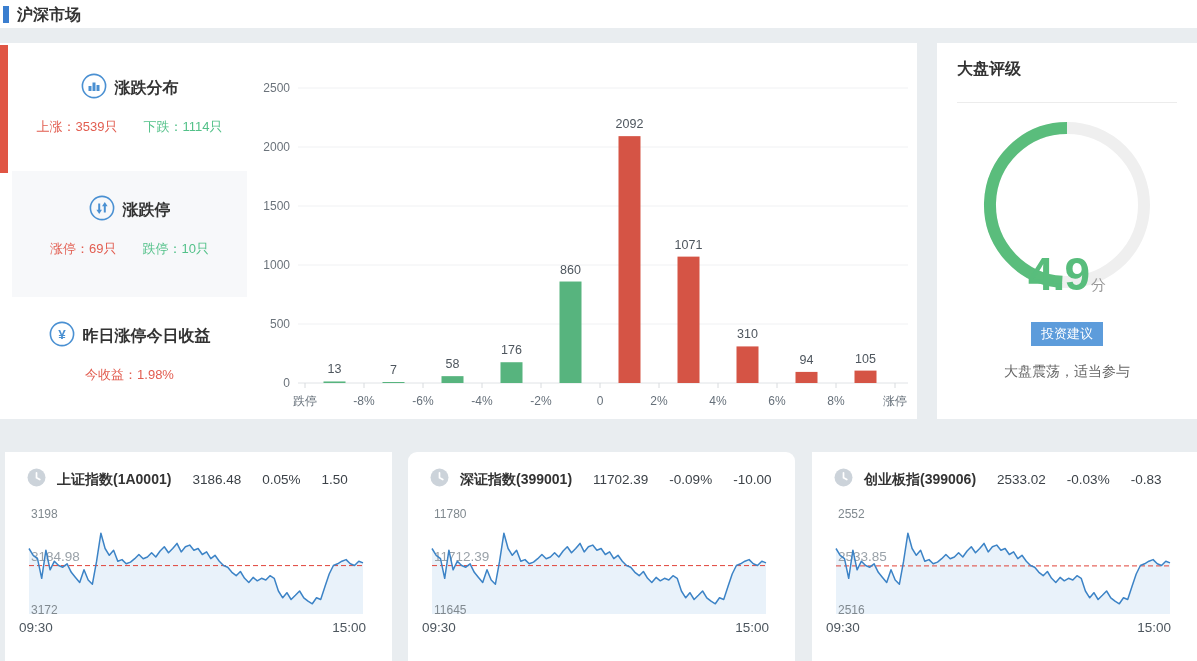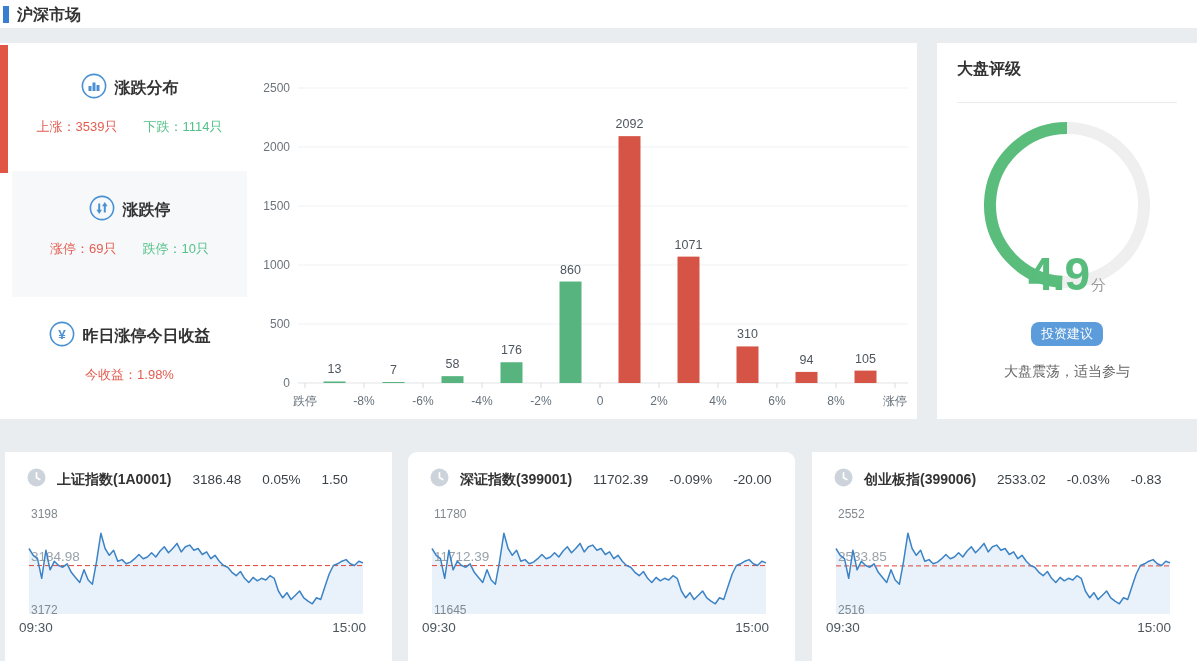--- a/index.html
+++ b/index.html
@@ -39,21 +39,21 @@
   
   .rating-panel { position:absolute; left:937px; top:43px; width:260px; height:376px; background:#fff; }
   .rating-title { margin:16px 20px 0 20px; font-size:16px; font-weight:bold; color:#333;
                   padding-bottom:22px; border-bottom:1px solid #ececec; }
   .gauge-wrap { position:absolute; left:40px; top:72px; width:180px; height:180px; }
   .gauge-text { position:absolute; left:0; top:132px; width:180px; text-align:center; }
   .gauge-score { font-size:46px; font-weight:bold; color:#58bd7c; letter-spacing:-1px; }
   .gauge-unit { font-size:15px; color:#999; margin-left:2px; }
   .advice-btn { position:absolute; left:50%; transform:translateX(-50%); top:279px;
                 background:#5d9cdb; color:#fff; font-size:13px; line-height:1;
-                padding:5px 10px 6px 10px; border:none; border-radius:8px; cursor:pointer; white-space:nowrap; }
+                padding:5px 10px 6px 10px; border:none; border-radius:0; cursor:pointer; white-space:nowrap; }
   .advice-text { position:absolute; left:0; top:320px; width:260px; text-align:center;
                  font-size:14px; color:#666; }
 
   
   .card { position:absolute; top:452px; height:237px; background:#fff; overflow:hidden; }
   .card-1 { left:5px;   width:387px; }
   .card-2 { left:408px; width:387px;border-radius:9px; }
   .card-3 { left:812px; width:385px; }
   .card-head { display:flex; align-items:center; padding:16px 0 0 22px; }
   .card-title { font-size:14px; font-weight:bold; color:#333; margin-left:11px; }
@@ -234,21 +234,21 @@
   <div class="card-head">
     <span>
       <svg width="19" height="19" viewBox="0 0 19 19">
         <circle cx="9.5" cy="9.5" r="9" fill="#ccd3da"></circle>
         <path d="M9.5 4.8 V9.7 L12.8 11.6" fill="none" stroke="#fff" stroke-width="1.7" stroke-linecap="round"></path>
       </svg>
     </span>
     <span class="card-title">深证指数(399001)</span>
     <span class="card-val">11702.39</span>
     <span class="card-val">-0.09%</span>
-    <span class="card-val">-20.00</span>
+    <span class="card-val">-10.00</span>
   </div>
   <svg class="mini-svg" width="387" height="140" viewBox="0 0 387 140">
       <path d="M24.0 50.5 L28.2 57.3 L32.5 60.7 L36.7 80.3 L40.9 52.2 L45.1 71.8 L49.4 63.2 L53.6 67.5 L57.8 69.2 L62.1 65.8 L66.3 74.3 L70.5 79.4 L74.7 84.5 L79.0 71.8 L83.2 82.0 L87.4 86.2 L91.6 63.2 L95.9 35.2 L100.1 50.5 L104.3 57.3 L108.6 52.2 L112.8 63.2 L117.0 61.6 L121.2 65.8 L125.5 64.1 L129.7 60.7 L133.9 56.5 L138.2 60.7 L142.4 59.0 L146.6 54.8 L150.8 59.0 L155.1 53.0 L159.3 48.8 L163.5 54.8 L167.7 50.5 L172.0 45.4 L176.2 53.9 L180.4 48.8 L184.7 47.1 L188.9 52.2 L193.1 50.5 L197.3 56.5 L201.6 53.9 L205.8 60.7 L210.0 57.3 L214.3 63.2 L218.5 67.5 L222.7 69.2 L226.9 74.3 L231.2 77.7 L235.4 73.5 L239.6 80.3 L243.8 84.5 L248.1 79.4 L252.3 82.8 L256.5 80.3 L260.8 82.0 L265.0 77.7 L269.2 80.3 L273.4 93.0 L277.7 99.8 L281.9 94.7 L286.1 101.5 L290.4 97.3 L294.6 93.0 L298.8 99.8 L303.0 103.2 L307.3 105.8 L311.5 99.8 L315.7 101.5 L319.9 88.8 L324.2 76.0 L328.4 67.5 L332.6 65.8 L336.9 63.2 L341.1 61.6 L345.3 65.8 L349.5 67.5 L353.8 63.2 L358.0 64.9 L358 116 L24 116 Z" fill="#e9f2fa" stroke="none"></path>
       <text x="26" y="20" font-size="12" fill="#80898f">11780</text>
       <text x="26" y="116" font-size="12" fill="#80898f">11645</text>
       <text x="26" y="62.599999999999994" font-size="13.5" fill="#9aa2a9">11712.39</text>
       <line x1="24" y1="67.6" x2="358" y2="67.6" stroke="#e04339" stroke-width="1" stroke-dasharray="5 3"></line>
       <path d="M24.0 50.5 L28.2 57.3 L32.5 60.7 L36.7 80.3 L40.9 52.2 L45.1 71.8 L49.4 63.2 L53.6 67.5 L57.8 69.2 L62.1 65.8 L66.3 74.3 L70.5 79.4 L74.7 84.5 L79.0 71.8 L83.2 82.0 L87.4 86.2 L91.6 63.2 L95.9 35.2 L100.1 50.5 L104.3 57.3 L108.6 52.2 L112.8 63.2 L117.0 61.6 L121.2 65.8 L125.5 64.1 L129.7 60.7 L133.9 56.5 L138.2 60.7 L142.4 59.0 L146.6 54.8 L150.8 59.0 L155.1 53.0 L159.3 48.8 L163.5 54.8 L167.7 50.5 L172.0 45.4 L176.2 53.9 L180.4 48.8 L184.7 47.1 L188.9 52.2 L193.1 50.5 L197.3 56.5 L201.6 53.9 L205.8 60.7 L210.0 57.3 L214.3 63.2 L218.5 67.5 L222.7 69.2 L226.9 74.3 L231.2 77.7 L235.4 73.5 L239.6 80.3 L243.8 84.5 L248.1 79.4 L252.3 82.8 L256.5 80.3 L260.8 82.0 L265.0 77.7 L269.2 80.3 L273.4 93.0 L277.7 99.8 L281.9 94.7 L286.1 101.5 L290.4 97.3 L294.6 93.0 L298.8 99.8 L303.0 103.2 L307.3 105.8 L311.5 99.8 L315.7 101.5 L319.9 88.8 L324.2 76.0 L328.4 67.5 L332.6 65.8 L336.9 63.2 L341.1 61.6 L345.3 65.8 L349.5 67.5 L353.8 63.2 L358.0 64.9 " fill="none" stroke="#3c83c6" stroke-width="1.5" stroke-linejoin="round"></path>
     </svg>
   <div class="card-xlabels">

